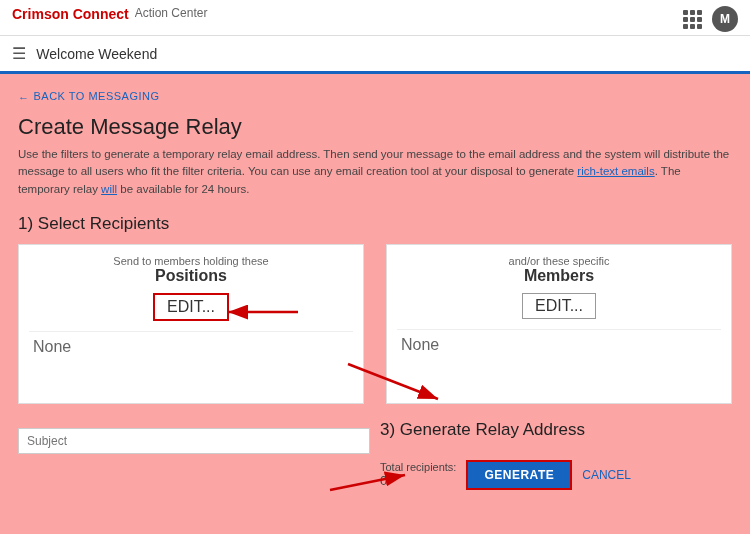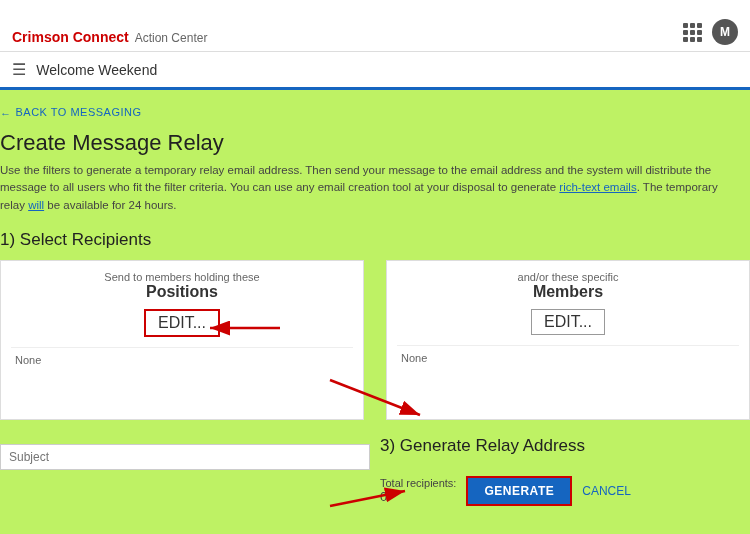--- a/index.html
+++ b/index.html
@@ -1,25 +1,25 @@
 <!DOCTYPE html>
 <html><head>
   <meta charset="utf-8">
   <style>
     * { box-sizing: border-box; margin: 0; padding: 0; }
     body { font-family: Arial, sans-serif; font-size: 13px; background: #fff; color: #333; width: 750px; min-height: 534px; }
 
     
     .top-nav {
       display: flex;
-      align-items: flex-end;
+      align-items: flex-start;
       padding: 6px 12px;
       background: #fff;
       border-bottom: 1px solid #ddd;
-      height: 52px;
+      height: 36px;
     }
     .brand-name {
       font-weight: bold;
       font-size: 14px;
       color: #c00;
       margin-right: 6px;
     }
     .action-center-label {
       font-size: 12px;
       color: #666;
@@ -64,22 +64,22 @@
     }
     .hamburger {
       margin-right: 10px;
       cursor: pointer;
       font-size: 16px;
       color: #555;
     }
 
     
     .content {
-      background: #bef264;
-      padding: 14px 0;
+      background: #fca5a5;
+      padding: 14px 18px;
       min-height: 460px;
     }
 
     .back-link {
       display: inline-flex;
       align-items: center;
       font-size: 11px;
       color: #1565c0;
       text-transform: uppercase;
       letter-spacing: 0.5px;
@@ -158,21 +158,21 @@
       border: 1px solid #999;
       background: #fff;
       color: #333;
       cursor: pointer;
     }
     .edit-btn.highlighted {
       border: 2px solid #c00;
     }
 
     .recipient-value {
-      font-size: 11px;
+      font-size: 16px;
       color: #666;
       padding: 6px 4px;
       border-top: 1px solid #eee;
     }
 
     
     .bottom-row {
       display: flex;
       gap: 10px;
       align-items: flex-start;

